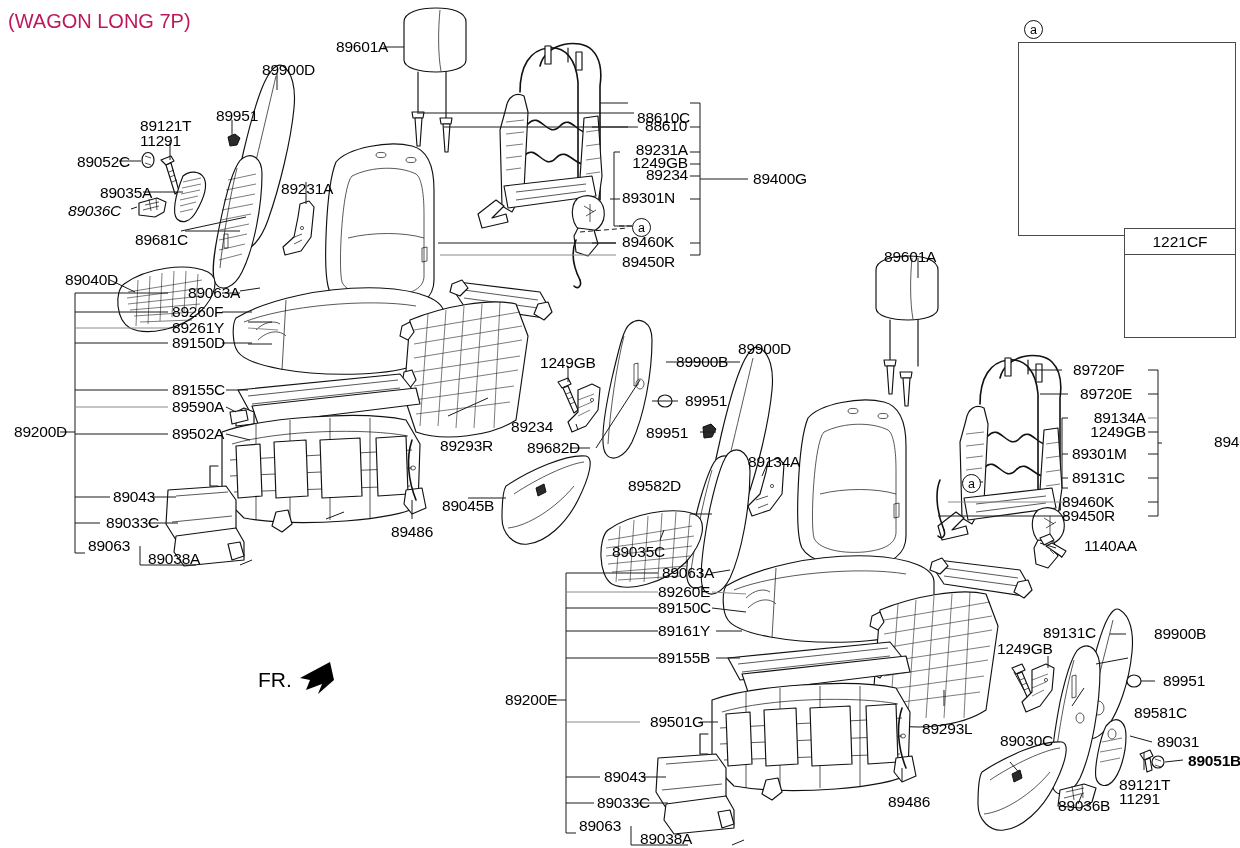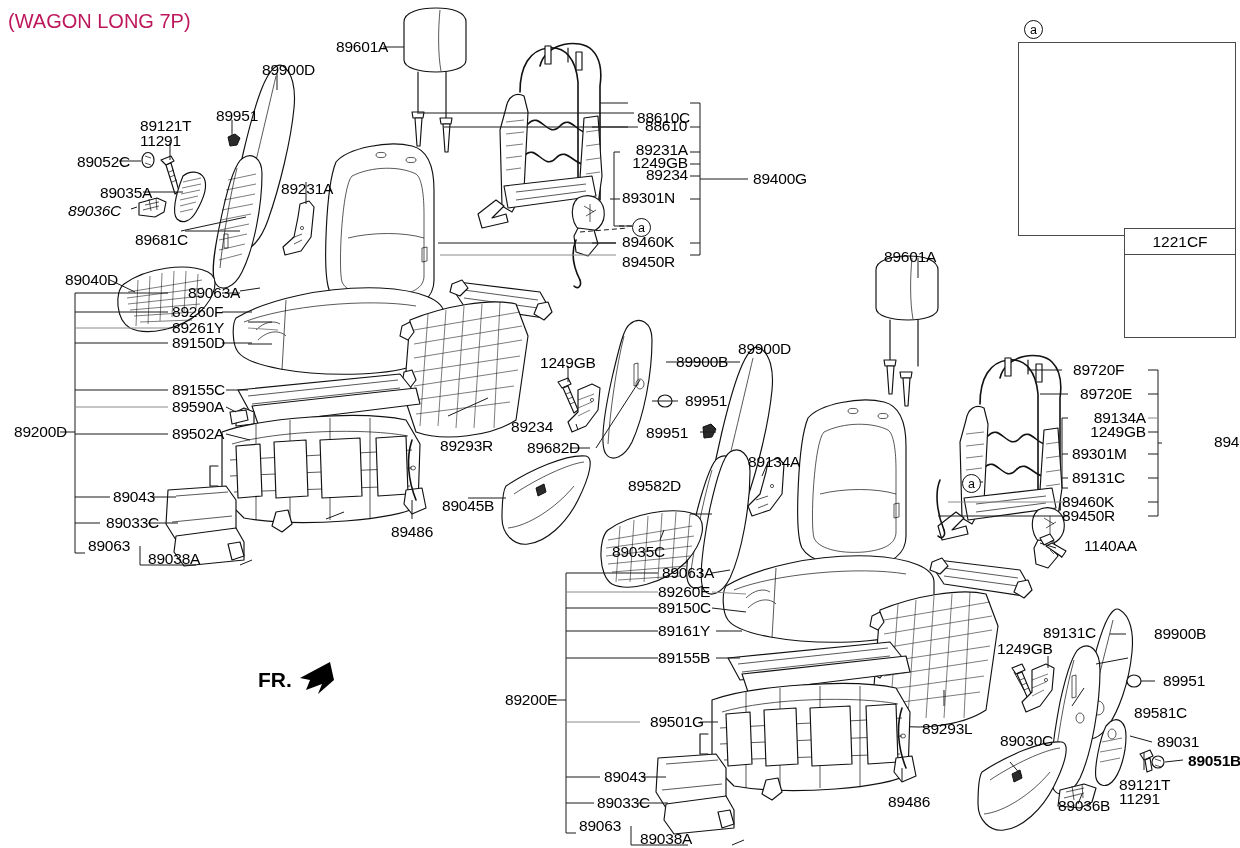--- a/index.html
+++ b/index.html
@@ -6,21 +6,21 @@
   body{font-family:"Liberation Sans", sans-serif;}
   #sheet{position:relative;width:1240px;height:848px;background:#fff;overflow:hidden;}
   .lbl{position:absolute;font-size:15.5px;color:#000;white-space:nowrap;letter-spacing:-0.2px;line-height:1.08;}
   .lbl.r{text-align:right;}
   .title{position:absolute;font-size:20px;color:#be185d;white-space:nowrap;}
   .circ{position:absolute;border:1.4px solid #111;border-radius:50%;width:17px;height:17px;
         font-size:12.5px;display:flex;align-items:center;justify-content:center;background:#fff;}
   .box{position:absolute;border:1.2px solid #4a4a4a;background:#fff;}
   .boxhdr{position:absolute;border:1.2px solid #4a4a4a;background:#fff;display:flex;
            align-items:center;justify-content:center;font-size:15.5px;}
-  .fr{position:absolute;font-size:21px;font-weight:bold;letter-spacing:0px;}
+  .fr{position:absolute;font-size:21px;font-weight:normal;letter-spacing:0px;}
   svg{position:absolute;top:0;left:0;width:1240px;height:848px;overflow:visible;}
   .s{fill:none;stroke:#111;stroke-width:1.15;stroke-linejoin:round;stroke-linecap:round;}
   .s2{fill:none;stroke:#111;stroke-width:1.6;stroke-linejoin:round;stroke-linecap:round;}
   .sf{fill:#fff;stroke:#111;stroke-width:1.15;stroke-linejoin:round;}
   .sfd{fill:#2a2a2a;stroke:#111;stroke-width:1;}
   .thin{fill:none;stroke:#111;stroke-width:0.7;}
   .hatch{fill:none;stroke:#111;stroke-width:0.55;}
 </style>
 </head>
 <body>

